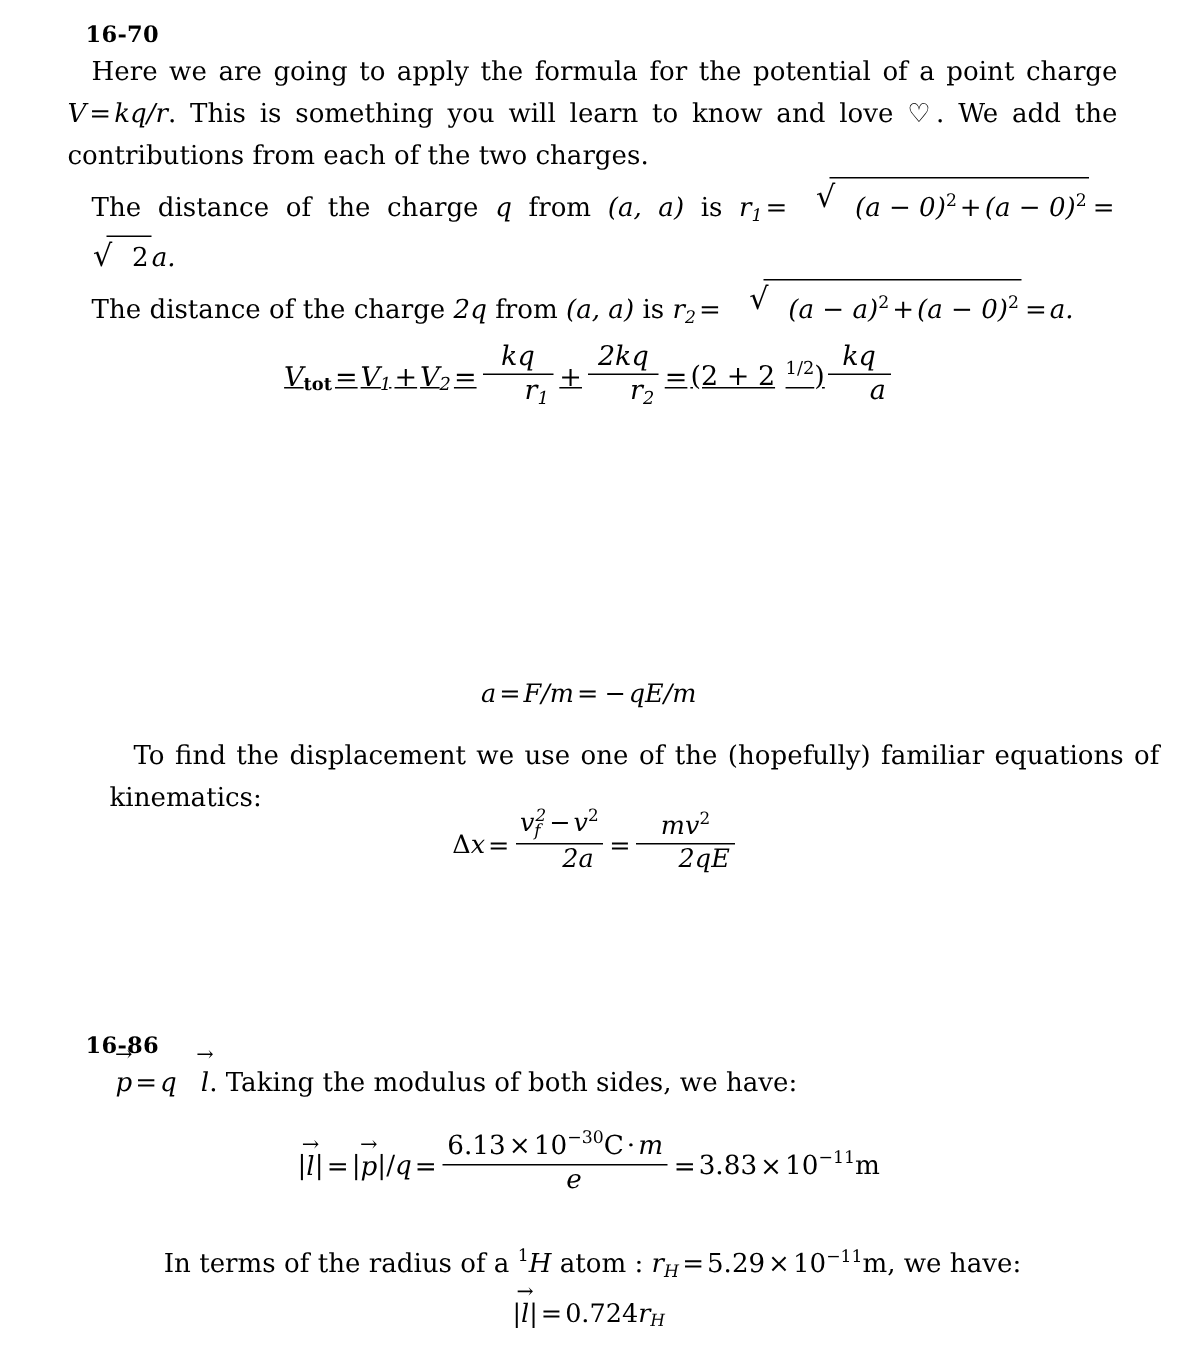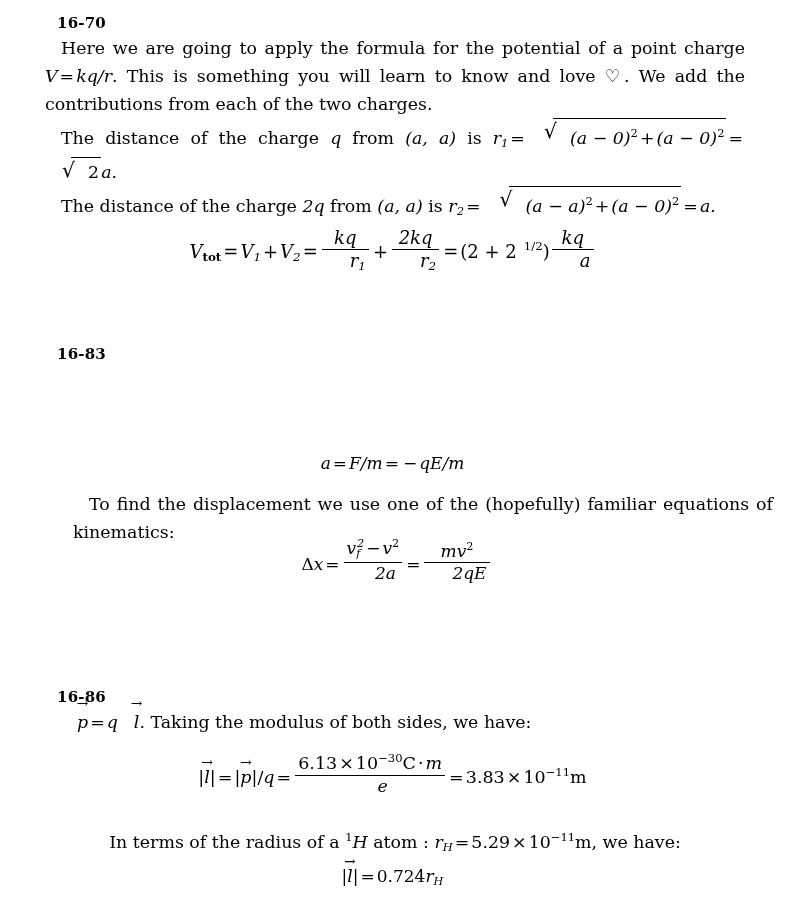--- a/index.html
+++ b/index.html
@@ -133,26 +133,25 @@
       <span class="m"><span>r</span><sub class="sb">1</sub></span><span class="op">=</span><span class="sqrt"><span class="rad"><span class="m">(a − 0)</span><sup class="sp">2</sup><span class="op">+</span><span class="m">(a − 0)</span><sup class="sp">2</sup></span></span><span class="op">=</span><span class="sqrt"><span class="rad">2</span></span><span class="m">a.</span></p>
 
     <p class="para"><span>The distance of the charge</span>
       <span class="m">2q</span>
       <span>from</span>
       <span class="m">(a, a)</span>
       <span>is</span>
       <span class="m"><span>r</span><sub class="sb">2</sub></span><span class="op">=</span><span class="sqrt"><span class="rad"><span class="m">(a − a)</span><sup class="sp">2</sup><span class="op">+</span><span class="m">(a − 0)</span><sup class="sp">2</sup></span></span><span class="op">=</span><span class="m">a.</span></p>
   </div>
 
-  <div class="eq" style="position:absolute; left:0; top:228px; width:785px;">
+  <div class="eq" style="position:absolute; left:0; top:228px; width:785px;text-decoration:underline;">
     <span class="m"><span>V</span><sub class="sb mr" style="font-weight:bold;">tot</sub></span><span class="op">=</span><span class="m"><span>V</span><sub class="sb">1</sub></span><span class="op">+</span><span class="m"><span>V</span><sub class="sb">2</sub></span><span class="op">=</span><span class="frac"><span class="num m">kq</span><span class="den m"><span>r</span><sub class="sb">1</sub></span></span><span class="op">+</span><span class="frac"><span class="num m">2kq</span><span class="den m"><span>r</span><sub class="sb">2</sub></span></span><span class="op">=</span><span>(2 + 2</span><span class="gapsup"></span><sup class="sp">1/2</sup><span>)</span><span class="frac"><span class="num m">kq</span><span class="den m">a</span></span>
   </div>
 
   <div class="section" style="top:345px;">
-    <div class="heading">16-83</div>
   </div>
 
   <div class="eq" style="position:absolute; left:0; top:453px; width:785px; font-size:17px;">
     <span class="m">a</span><span class="op">=</span><span class="m">F</span><span class="m">/</span><span class="m">m</span><span class="op">=</span><span class="op">−</span><span class="m">q</span><span class="m">E</span><span class="m">/</span><span class="m">m</span>
   </div>
 
   <div class="section" style="top:490px;margin-left:28px;">
     <p class="para">To find the displacement we use one of the (hopefully) familiar equations of kinematics:</p>
   </div>
 

